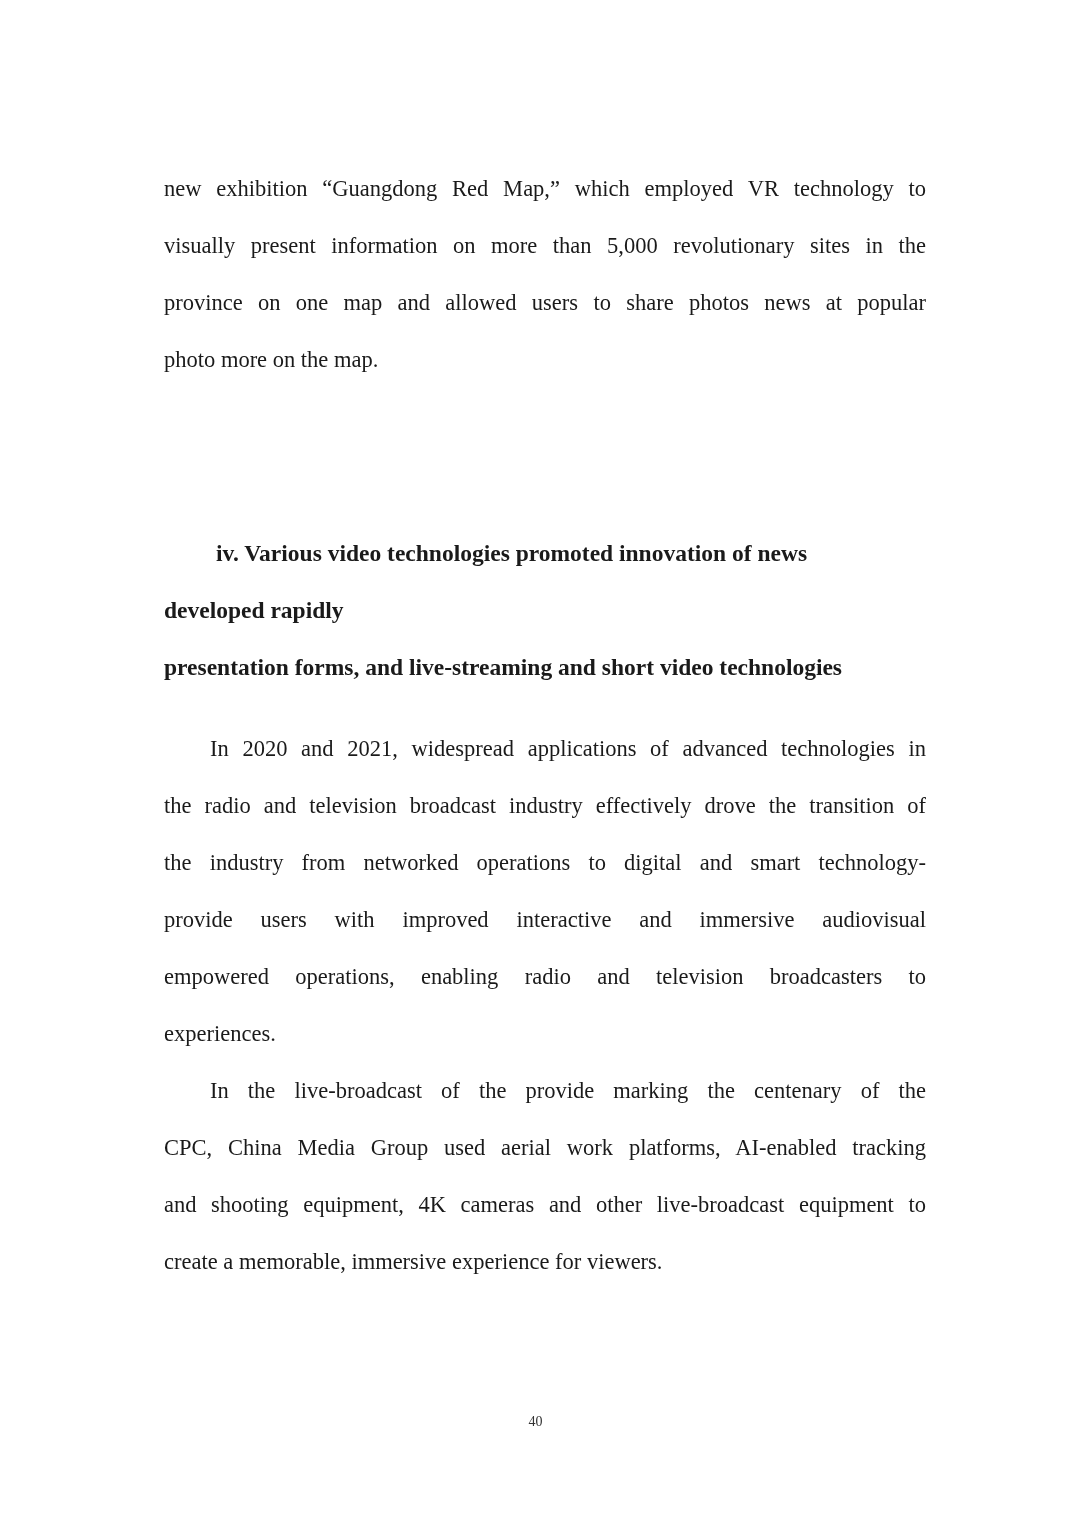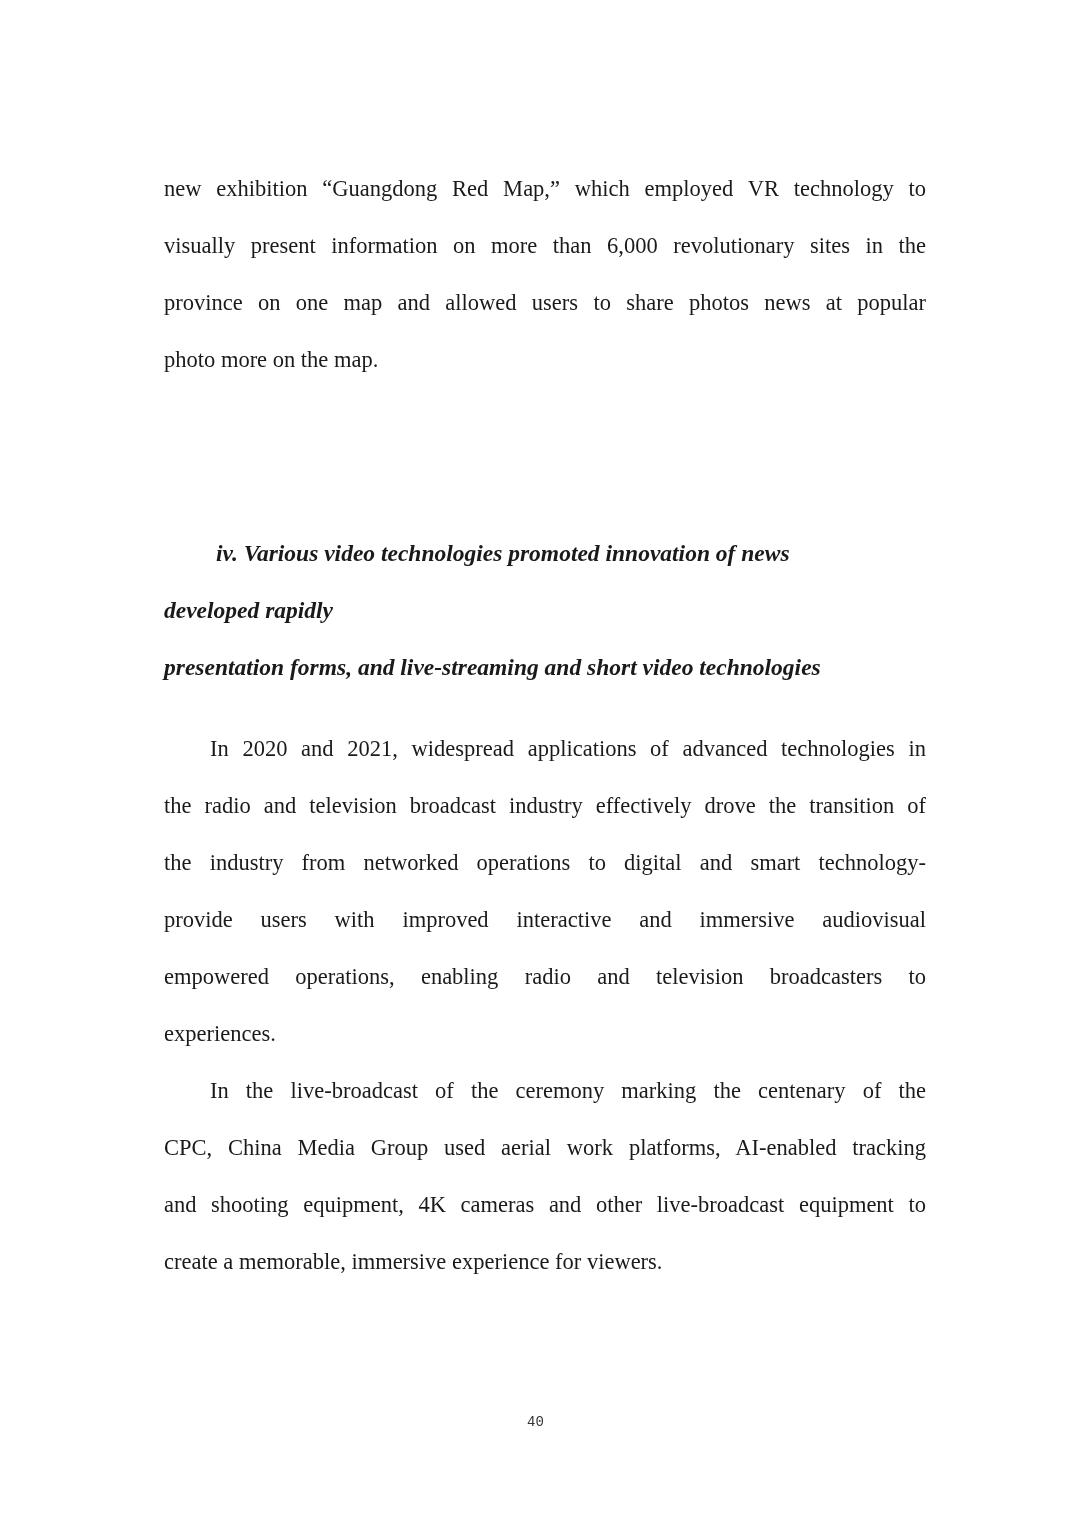--- a/index.html
+++ b/index.html
@@ -15,59 +15,58 @@
       text-align: justify; text-align-last: left;
       margin: 0;
     }
     .line { display: block; height: 57px; white-space: nowrap; }
     .line.just { text-align: justify; text-align-last: justify; white-space: normal; }
     .indent { padding-left: 46px; }
     .heading {
       position: absolute; left: 164px; width: 762px;
       font-size: 23.5px; line-height: 57px; font-weight: bold;
       margin: 0;
-      font-style: italic;
     }
     .heading .line { white-space: nowrap; }
     .heading .indent { padding-left: 52px; }
     em { font-style: italic; }
     .page-number {
       position: absolute; top: 1414px; left: 0; width: 1071px;
       text-align: center; font-size: 14px; color: #333;
-      font-family: Liberation Mono, monospace;
+      font-family: Liberation Serif, serif;
     }
   </style>
 </head>
 <body>
 
 <div class="page">
 
   <p class="para" style="top:160px;">
     <span class="line just">new exhibition “Guangdong Red Map,” which employed VR technology to</span>
-    <span class="line just">visually present information on more than 6,000 revolutionary sites in the</span>
+    <span class="line just">visually present information on more than 5,000 revolutionary sites in the</span>
     <span class="line just">province on one map and allowed users to share photos news at popular</span>
     <span class="line">photo more on the map.</span>
   </p>
 
   <h2 class="heading" style="top:525px;">
     <span class="line indent">iv. Various video technologies promoted innovation of news</span>
     <span class="line">developed rapidly</span>
     <span class="line">presentation forms, and live-streaming and short video technologies</span>
   </h2>
 
   <p class="para" style="top:720px;">
     <span class="line just indent">In 2020 and 2021, widespread applications of advanced technologies in</span>
     <span class="line just">the radio and television broadcast industry effectively drove the transition of</span>
     <span class="line just">the industry from networked operations to digital and smart technology-</span>
     <span class="line just">provide users with improved interactive and immersive audiovisual</span>
     <span class="line just">empowered operations, enabling radio and television broadcasters to</span>
     <span class="line">experiences.</span>
   </p>
 
   <p class="para" style="top:1062px;">
-    <span class="line just indent">In the live-broadcast of the ceremony marking the centenary of the</span>
+    <span class="line just indent">In the live-broadcast of the provide marking the centenary of the</span>
     <span class="line just">CPC, China Media Group used aerial work platforms, AI-enabled tracking</span>
     <span class="line just">and shooting equipment, 4K cameras and other live-broadcast equipment to</span>
     <span class="line">create a memorable, immersive experience for viewers.</span>
   </p>
 
   <div class="page-number">40</div>
 </div>
 
 </body></html>

